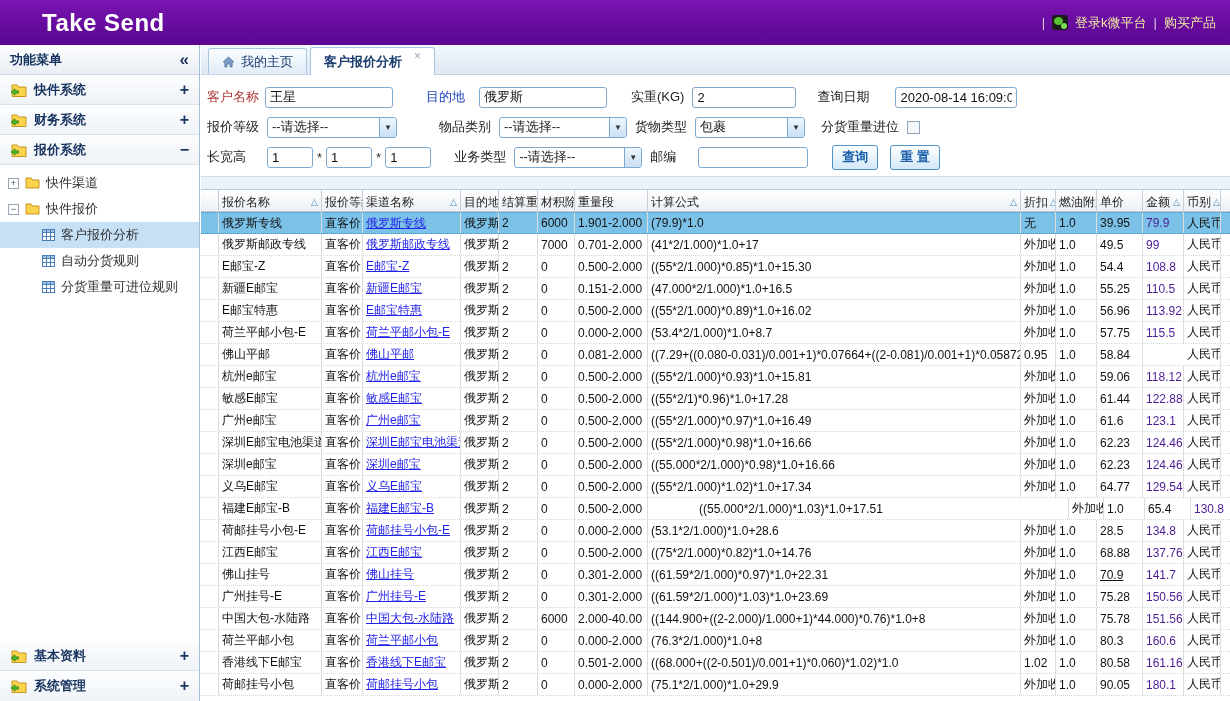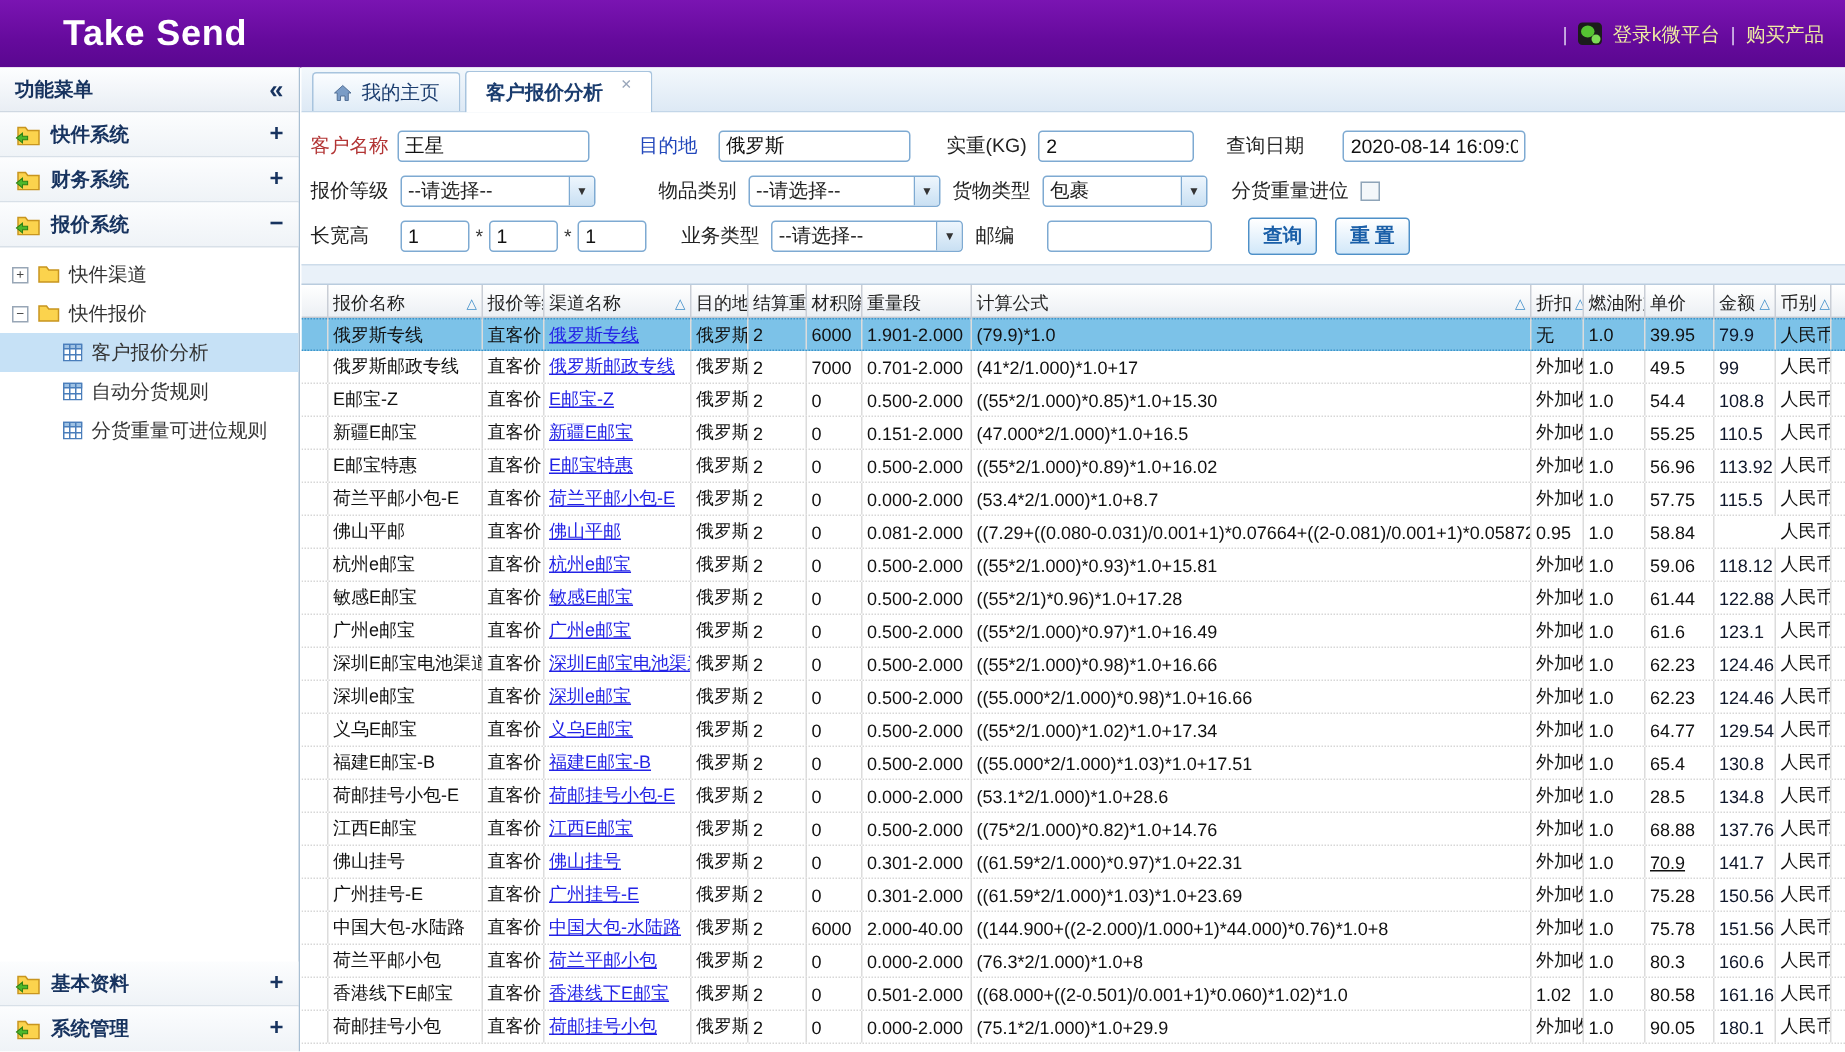--- a/index.html
+++ b/index.html
@@ -79,21 +79,21 @@
   .thead { display:flex; height:22px; background:linear-gradient(#ffffff,#ecf0f4);
     border-bottom:1px solid #bfc7d1; color:#222; }
   .th { flex:none; display:flex; align-items:center; padding:12px 3px; border-right:1px solid #c9ced6;
     overflow:hidden; white-space:nowrap; cursor:pointer; }
   .th .sort { color:#3f8ec9; font-size:9px; margin-left:auto; padding-left:2px; }
   .tr { display:flex; height:22px; border-bottom:1px dotted #d7d7d7; color:#111; cursor:pointer; }
   .td { flex:none; display:flex; align-items:center; padding:0 3px; border-right:1px solid #dcdcdc;
     overflow:hidden; white-space:nowrap; }
   .tr.selected { background:#7cc2e8; border-top:1px dotted #3e94c8; border-bottom:1px dotted #3e94c8; }
   .td.link { color:#2323e6; text-decoration:underline; cursor:pointer; }
-  .td.red { color:#0f172a; }
+  .td.red { color:#4c1d95; }
 </style>
 </head>
 <body>
 
 <div class="topbar">
   <div class="logo">Take Send</div>
   <div class="topbar-right">
     <span class="topbar-sep">|</span>
     <span class="wechat-icon"></span>
     <span class="toplink">登录k微平台</span>
@@ -566,21 +566,21 @@
         </div>
         <div class="tr">
           <div class="td" style="width: 18px;"></div>
           <div class="td" style="width: 103px;">福建E邮宝-B</div>
           <div class="td" style="width: 41px;">直客价</div>
           <div class="td link" style="width: 98px;">福建E邮宝-B</div>
           <div class="td" style="width: 38px;">俄罗斯</div>
           <div class="td" style="width: 39px;">2</div>
           <div class="td" style="width: 37px;">0</div>
           <div class="td" style="width: 73px;">0.500-2.000</div>
-          <div class="td" style="width: 373px;">((55.000*2/1.000)*1.03)*1.0+17.51</div>
+          <div class="td" style="width: 373px; margin-left: 48px;">((55.000*2/1.000)*1.03)*1.0+17.51</div>
           <div class="td" style="width: 35px;">外加收</div>
           <div class="td" style="width: 41px;">1.0</div>
           <div class="td" style="width: 46px;">65.4</div>
           <div class="td red" style="width: 41px;">130.8</div>
           <div class="td" style="width: 37px;">人民币</div>
           <div class="td" style="width: 60px;"></div>
         </div>
         <div class="tr">
           <div class="td" style="width: 18px;"></div>
           <div class="td" style="width: 103px;">荷邮挂号小包-E</div>

